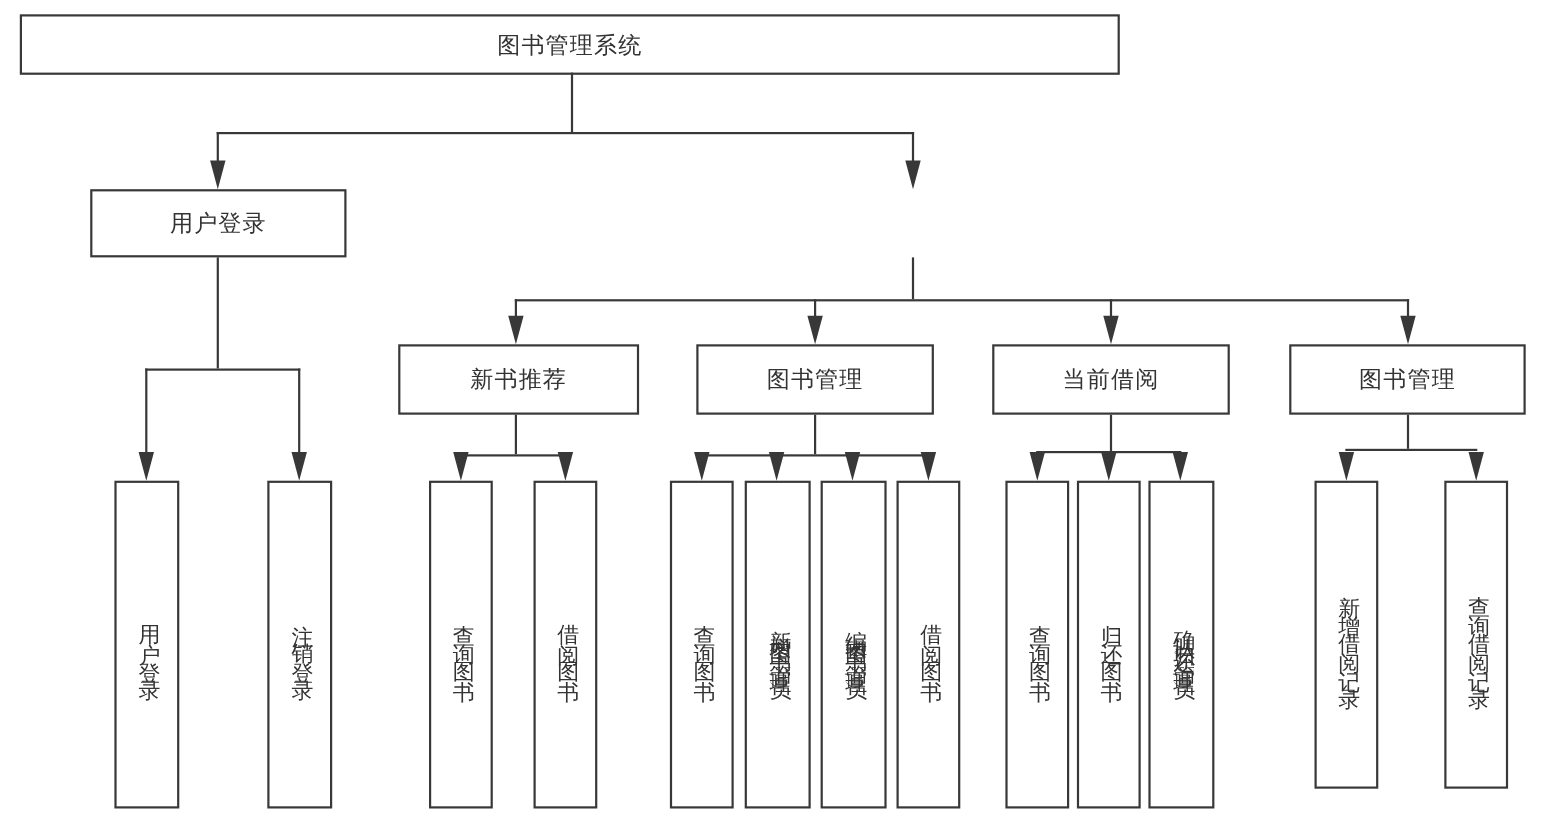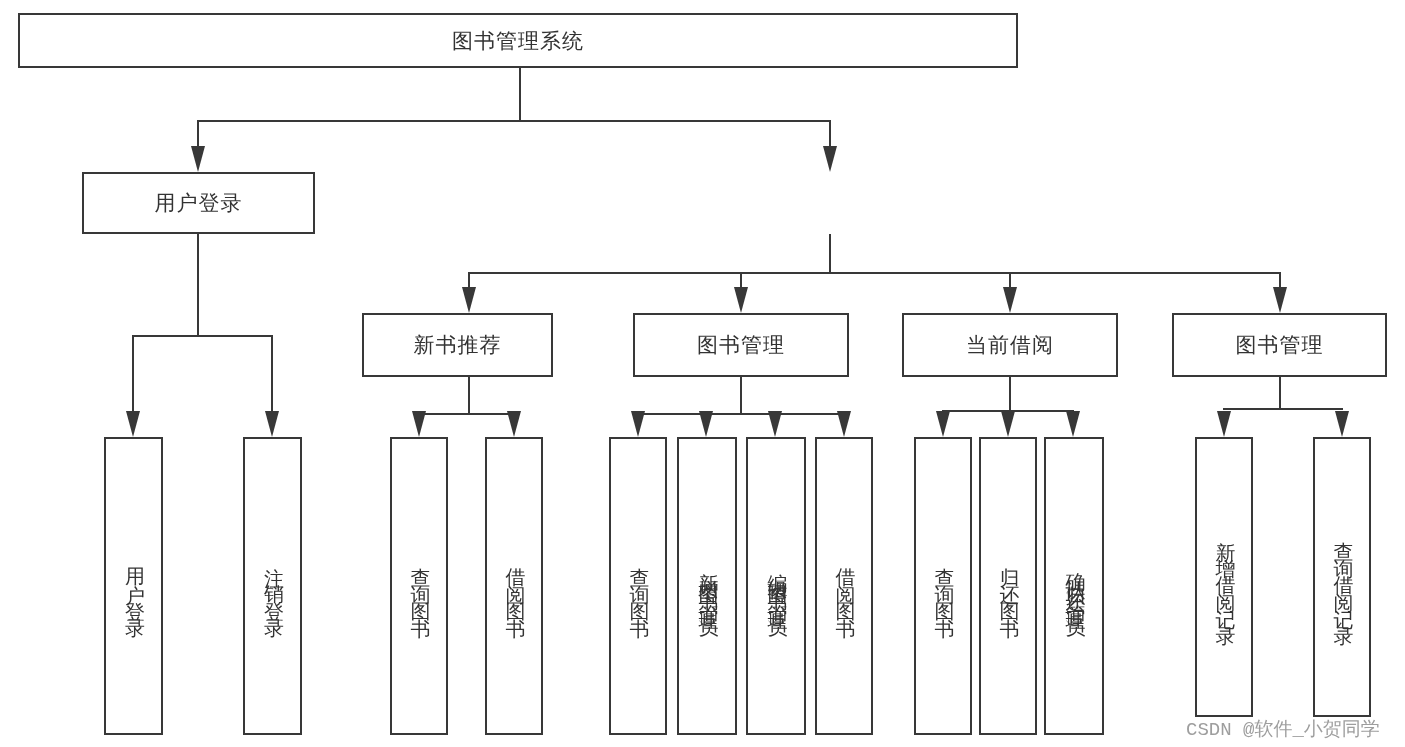--- a/index.html
+++ b/index.html
@@ -82,21 +82,21 @@
   <div class="hline" style="left:468px; top:272px; width:813px;"></div>
   <div class="vline" style="left:468px; top:272px; height:16px;"></div>
   <div class="ahead" style="left:462px; top:287px;"></div>
   <div class="vline" style="left:740px; top:272px; height:16px;"></div>
   <div class="ahead" style="left:734px; top:287px;"></div>
   <div class="vline" style="left:1009px; top:272px; height:16px;"></div>
   <div class="ahead" style="left:1003px; top:287px;"></div>
   <div class="vline" style="left:1279px; top:272px; height:16px;"></div>
   <div class="ahead" style="left:1273px; top:287px;"></div>
 
-  <div class="box" style="left:362px; top:313px; width:191px; height:64px;">
+  <div class="box" style="left:362px; top:313px; width:219px; height:64px;">
     <span class="hlabel">新书推荐</span>
   </div>
   <div class="box" style="left:633px; top:313px; width:216px; height:64px;">
     <span class="hlabel">图书管理</span>
   </div>
   <div class="box" style="left:902px; top:313px; width:216px; height:64px;">
     <span class="hlabel">当前借阅</span>
   </div>
   <div class="box" style="left:1172px; top:313px; width:215px; height:64px;">
     <span class="hlabel">图书管理</span>
@@ -162,15 +162,14 @@
     <span class="vtext long">确认归还（管理员）</span>
   </div>
 
   <div class="box" style="left:1195px; top:437px; width:58px; height:280px;">
     <span class="vtext">新增借阅记录</span>
   </div>
   <div class="box" style="left:1313px; top:437px; width:58px; height:280px;">
     <span class="vtext">查询借阅记录</span>
   </div>
 
-  <div class="watermark">CSDN @软件_小贺同学</div>
 
 </div>
 
 </body></html>

